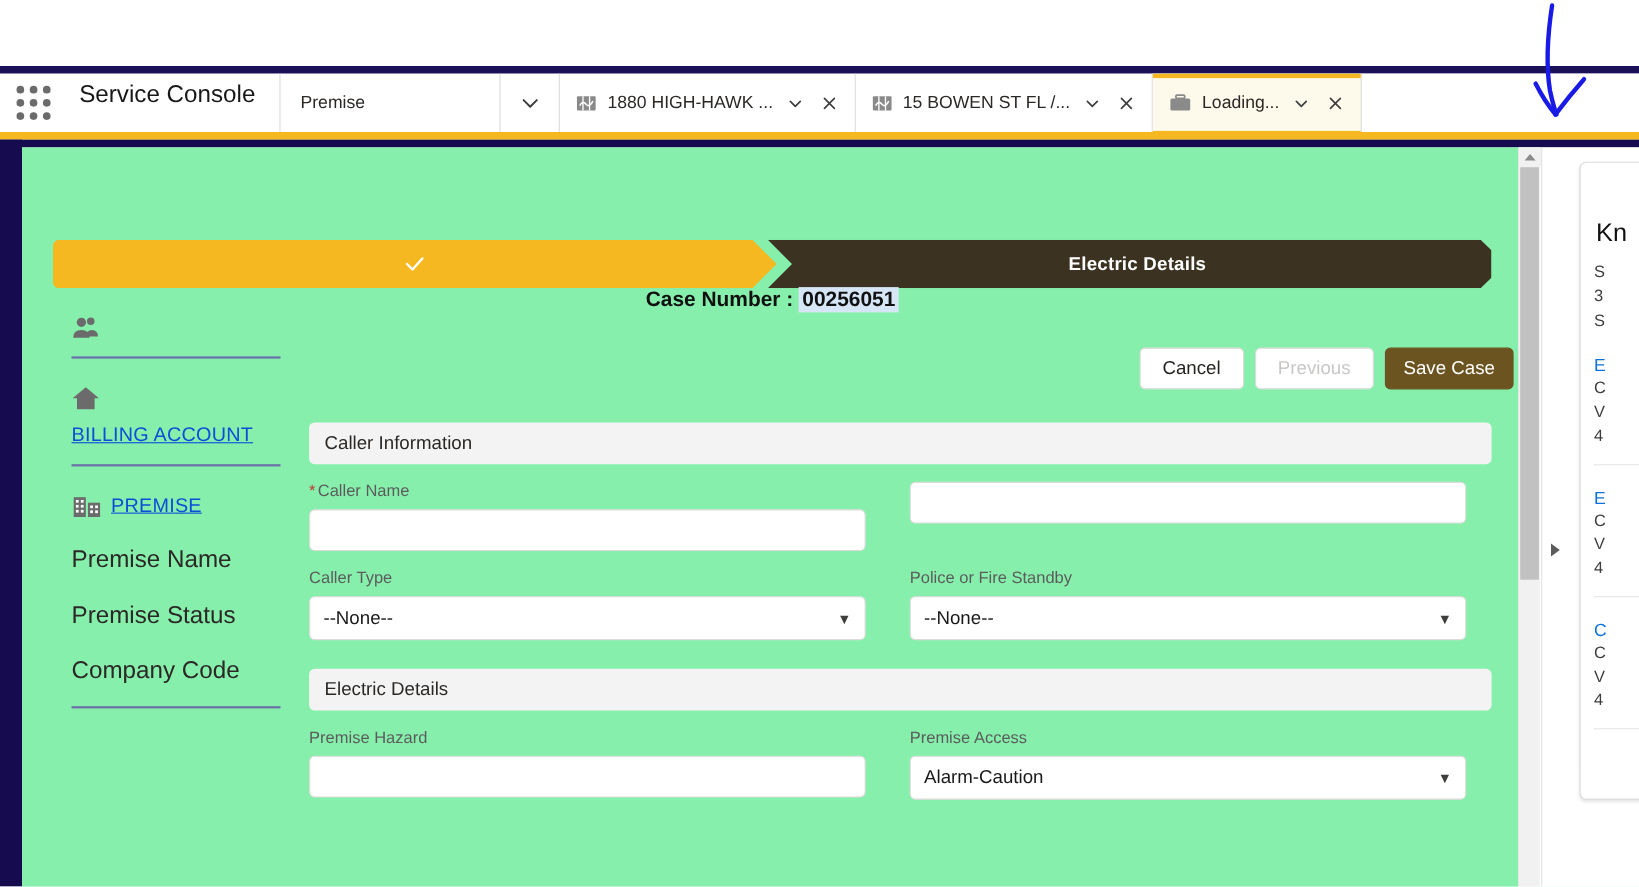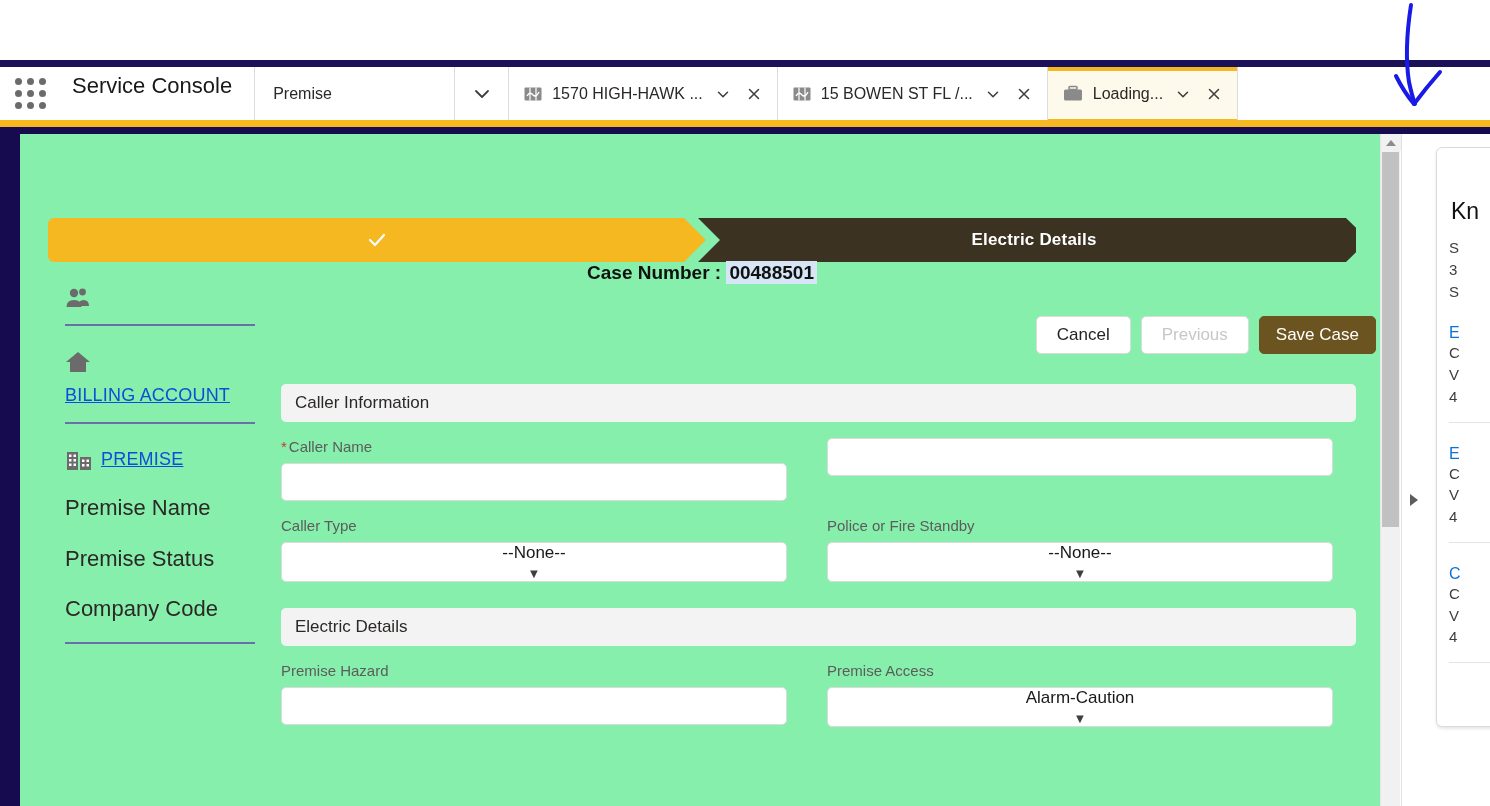--- a/index.html
+++ b/index.html
@@ -172,21 +172,21 @@
   .field-label { font-size: 15px; color: #5c5c5c; margin-bottom: 7px; line-height: 1.2; }
   .req { color: #c23934; margin-right: 2px; font-size: 15px; vertical-align: top; }
   .input {
     height: 38px; border: 1px solid #dddbda; border-radius: 5px; background: #ffffff;
     padding: 0 12px; display: flex; align-items: center; font-size: 17px; color: #181818;
     cursor: text;
   }
   .select {
     height: 40px; border: 1px solid #dddbda; border-radius: 5px; background: #ffffff;
     padding: 0 12px; display: flex; align-items: center; justify-content: space-between;
-    font-size: 17px; color: #181818; cursor: pointer; flex-direction: column;
+    font-size: 17px; color: #181818; cursor: pointer;
   }
   .sel-caret { color: #3e3e3c; font-size: 13px; }
   .section-gap { height: 26px; }
 
   
   .annot { position: absolute; left: 0; top: 0; width: 1490px; height: 806px; pointer-events: none; }
 </style>
 </head>
 <body>
 
@@ -219,21 +219,21 @@
         <path d="M4 7 L10 13 L16 7" fill="none" stroke="#3e3e3c" stroke-width="1.8" stroke-linecap="round" stroke-linejoin="round"></path>
       </svg>
     </div>
 
     <div class="wtab">
       <svg width="20" height="20" viewBox="0 0 20 20">
         <rect x="1.5" y="3.5" width="17" height="13" rx="1" fill="#8a8a8a"></rect>
         <path d="M7 3.5 L7 16.5 M13 3.5 L13 16.5" stroke="#ffffff" stroke-width="1.2"></path>
         <path d="M4 12 q3 -5 6 -1 q3 3 6 -3" fill="none" stroke="#ffffff" stroke-width="1.4"></path>
       </svg>
-      <span class="wtab-label">1570 HIGH-HAWK ...</span>
+      <span class="wtab-label">1880 HIGH-HAWK ...</span>
       <span class="wtab-caret">
         <svg width="18" height="18" viewBox="0 0 20 20">
           <path d="M5 8 L10 13 L15 8" fill="none" stroke="#3e3e3c" stroke-width="1.7" stroke-linecap="round" stroke-linejoin="round"></path>
         </svg>
       </span>
       <span class="wtab-close">
         <svg width="18" height="18" viewBox="0 0 20 20">
           <path d="M5 5 L15 15 M15 5 L5 15" stroke="#3e3e3c" stroke-width="1.7" stroke-linecap="round"></path>
         </svg>
       </span>
@@ -291,21 +291,21 @@
           <path d="M6 13 L11 18 L20 8" fill="none" stroke="#ffffff" stroke-width="2.2" stroke-linecap="round" stroke-linejoin="round"></path>
         </svg>
       </div>
       <div class="path-step step-current">
         <span>Electric Details</span>
       </div>
     </div>
 
     <div class="case-line">
       <span>Case Number :</span>
-      <span class="case-num">00488501</span>
+      <span class="case-num">00256051</span>
     </div>
 
     <div class="actions">
       <div class="btn">Cancel</div>
       <div class="btn disabled">Previous</div>
       <div class="btn primary">Save Case</div>
     </div>
 
     <div class="leftnav">
 

